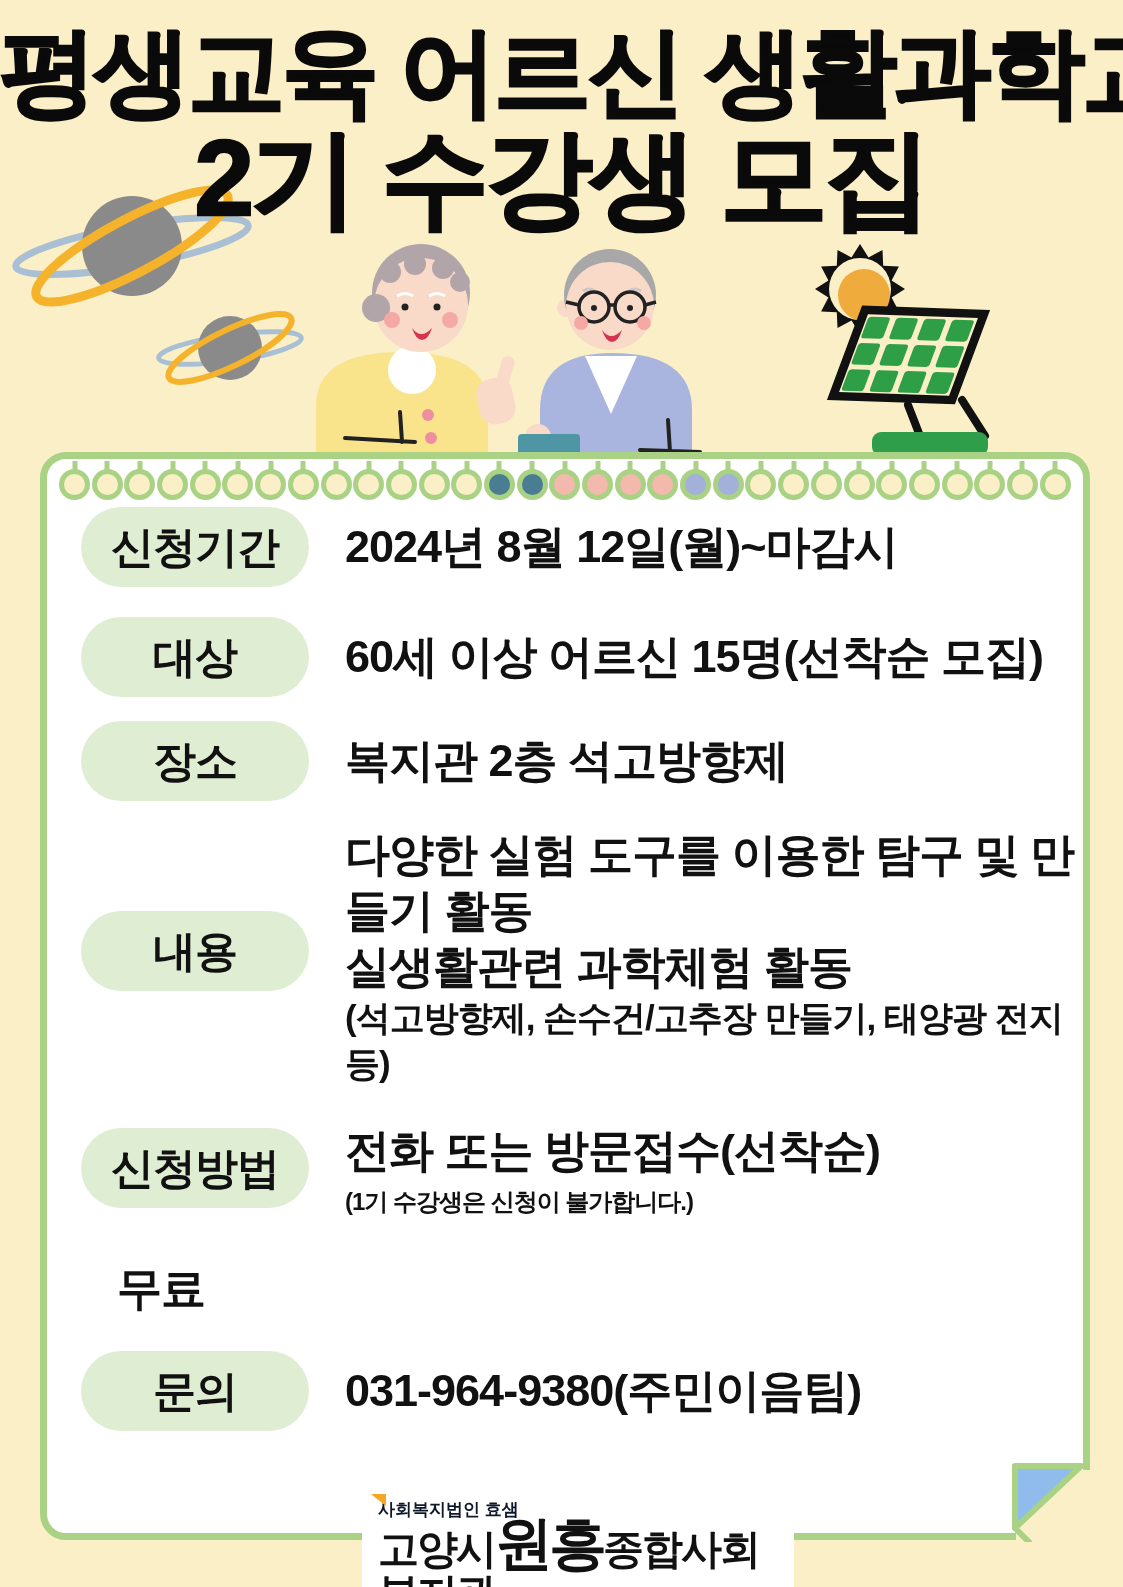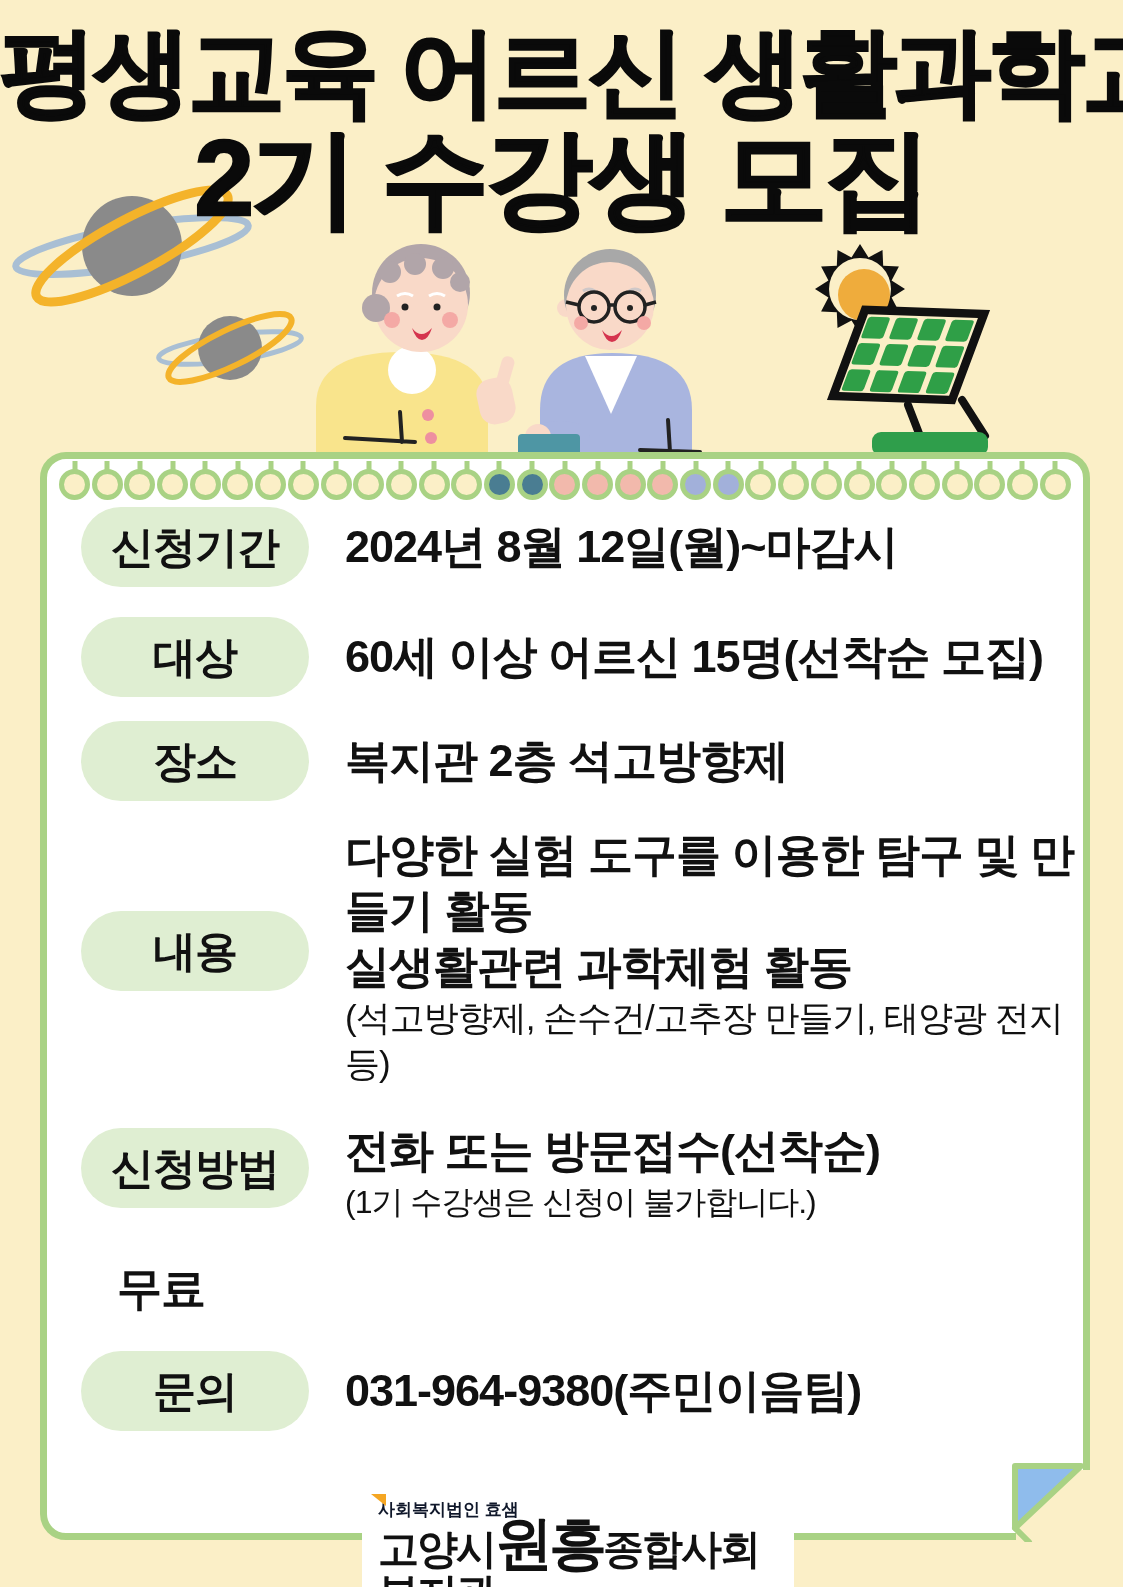--- a/index.html
+++ b/index.html
@@ -32,22 +32,22 @@
   .rings i:nth-child(18),.rings i:nth-child(19){background:#F2B9AC;}
   .rings i:nth-child(20),.rings i:nth-child(21){background:#A2B0DA;}
 
   
   .row{display:flex;align-items:center;padding-left:34px;}
   .pill{flex:0 0 228px;height:80px;line-height:80px;text-align:center;background:#DFEED2;
     border-radius:40px;font-size:43px;font-weight:700;letter-spacing:-1px;}
   .content{margin-left:36px;font-size:45px;font-weight:700;letter-spacing:-1px;}
   .content .line{line-height:56px;}
   .single .content .line{line-height:80px;}
-  .note{font-size:35px;font-weight:400;line-height:46px;letter-spacing:-1px;}
-  .note.sm{font-size:32px;}
+  .note{font-size:35px;font-weight:700;line-height:46px;letter-spacing:-1px;}
+  .note.sm{font-size:24px;}
   .mt1{margin-top:12px}.mt2{margin-top:26px}.mt3{margin-top:30px}.mt4{margin-top:24px}
   .mt5{margin-top:14px}.mt6{margin-top:24px}.mt7{margin-top:24px}.mt8{margin-top:22px}
   .r2 .content,.r5 .content,.r6 .content{padding-top:12px;}
 
   
   .logo{position:absolute;left:362px;top:1491px;width:432px;height:96px;background:#fff;z-index:6;
     padding-left:16px;box-sizing:border-box;}
   .logo .tri{position:absolute;left:9px;top:3px;width:15px;height:12px;background:#F5A623;
     clip-path:polygon(0 0,100% 0,100% 100%);}
   .logo .small{font-size:17px;font-weight:900;letter-spacing:0;padding-top:7px;color:#0f172a;}

